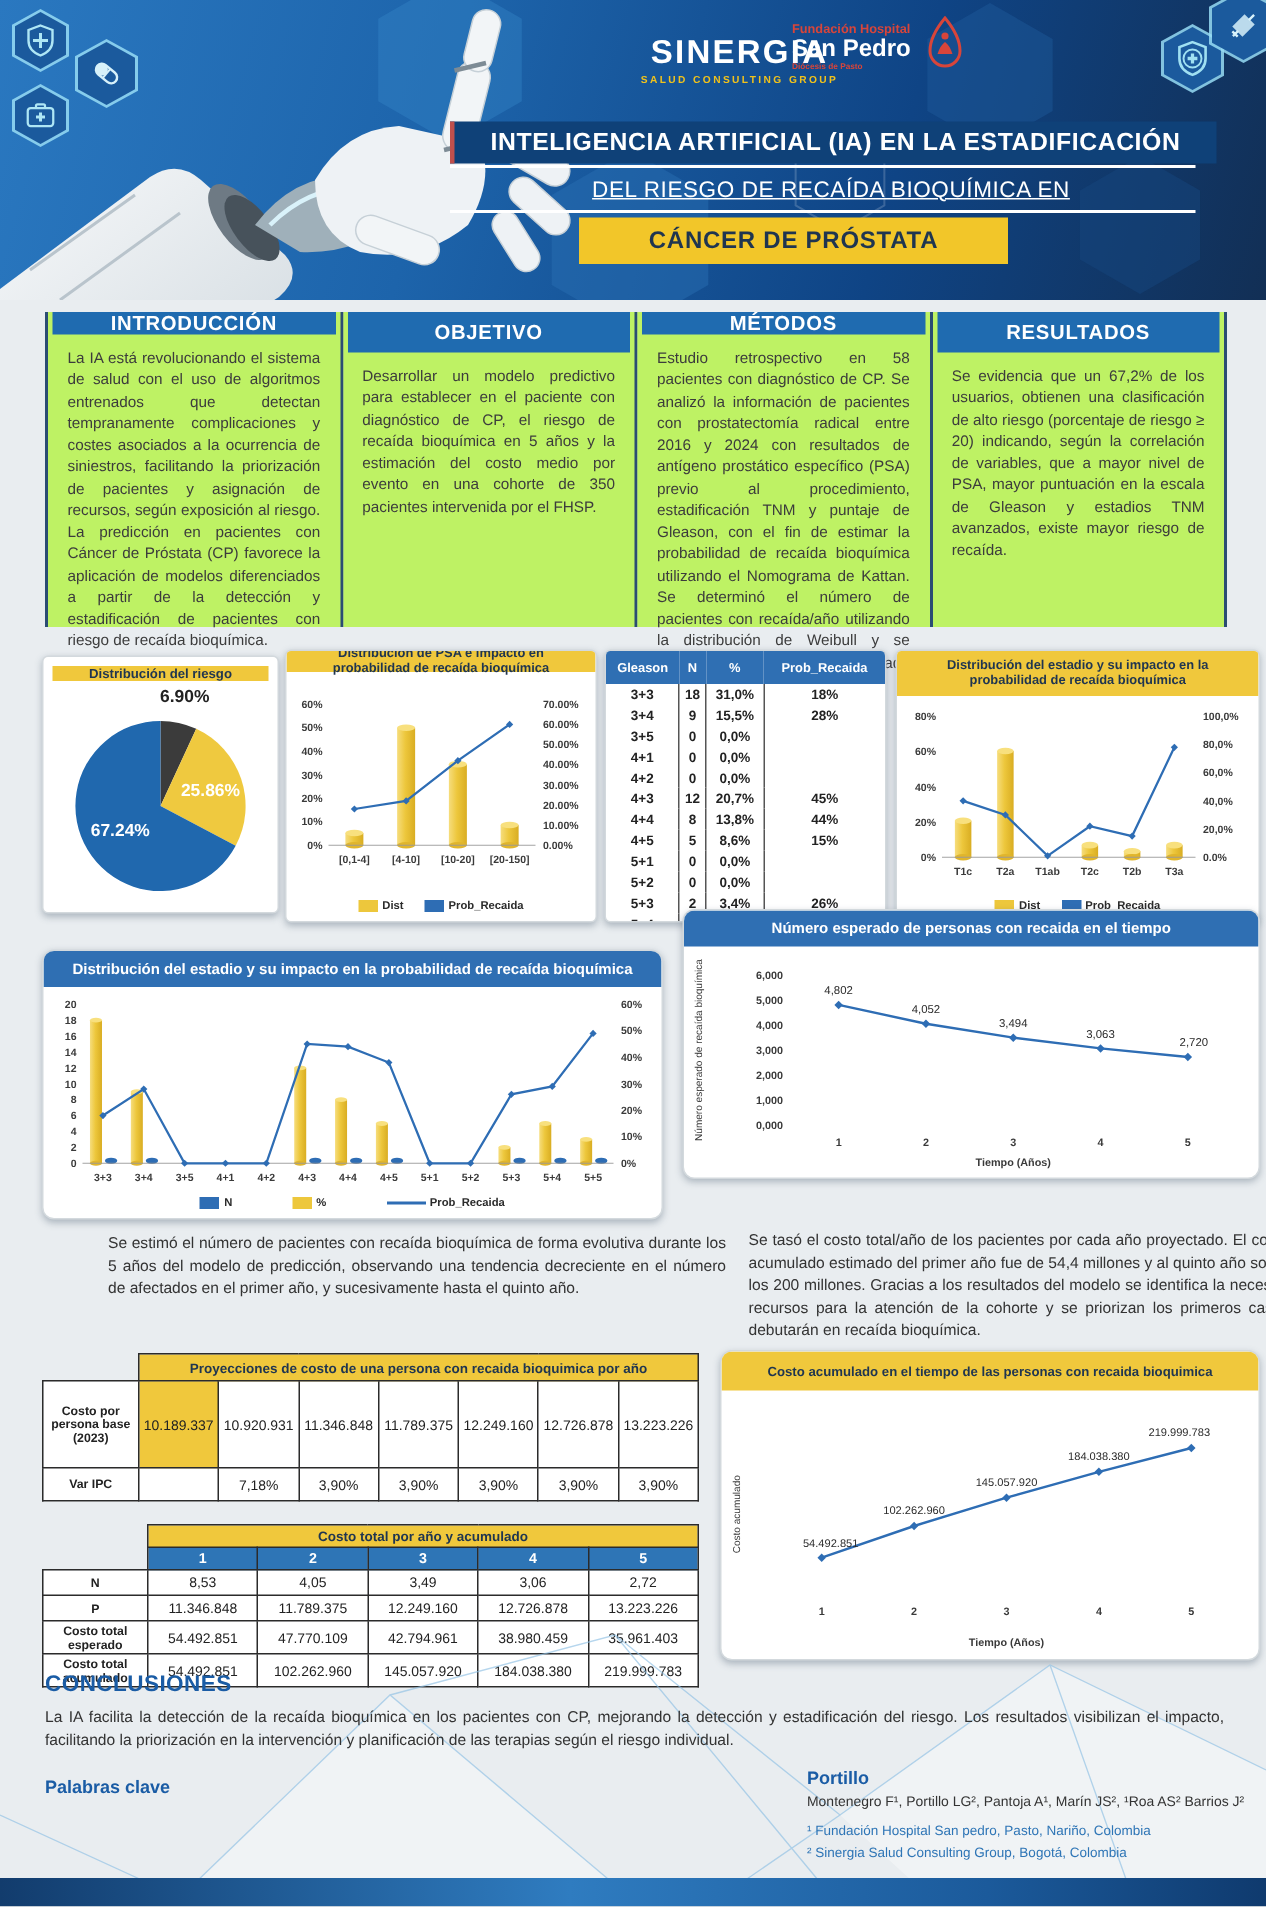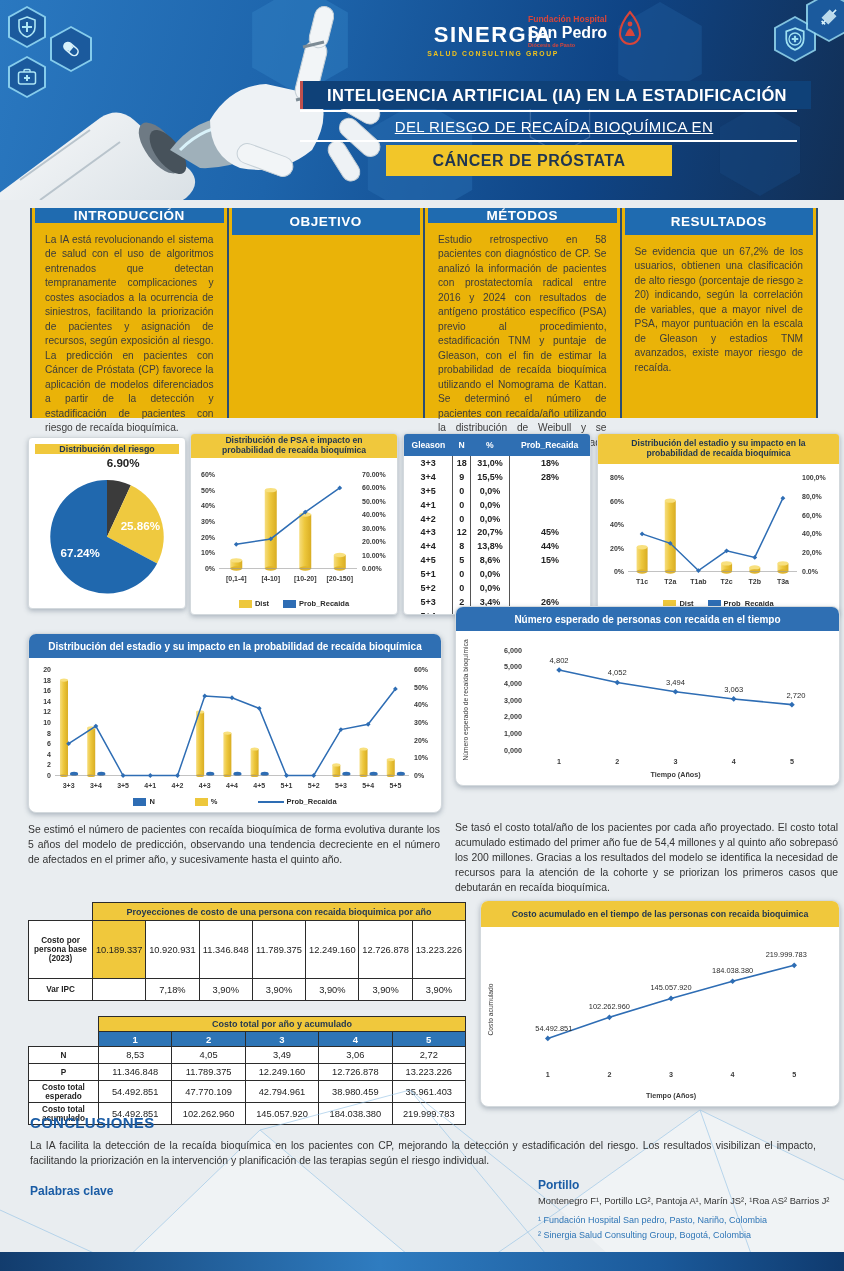--- a/index.html
+++ b/index.html
@@ -24,21 +24,21 @@
       display:flex;align-items:center;justify-content:center;}
   .u1{position:absolute;left:300px;top:110px;width:497px;height:2px;background:#fff;}
   .t2{position:absolute;left:300px;top:113px;width:508px;height:26px;color:#fff;font-size:15px;
       display:flex;align-items:center;justify-content:center;letter-spacing:.4px;text-decoration:underline;}
   .u2{position:absolute;left:300px;top:140px;width:497px;height:2px;background:#fff;}
   .t3{position:absolute;left:386px;top:145px;width:286px;height:31px;background:#f2c629;color:#1f3550;
       font-size:16px;font-weight:bold;letter-spacing:.5px;display:flex;align-items:center;justify-content:center;}
   
   .cols{position:absolute;left:30px;top:208px;width:784px;height:210px;display:flex;
         border-left:2px solid #2b4d73;border-right:2px solid #2b4d73;}
-  .col{width:196px;background:#eab308;border-right:2px solid #2b4d73;display:flex;flex-direction:column;}
+  .col{width:196px;background:#bef264;border-right:2px solid #2b4d73;display:flex;flex-direction:column;}
   .col:last-child{border-right:none;}
   .colh{margin:0 3px;height:27px;background:#1f6bb0;color:#fff;font-size:13.5px;font-weight:bold;
         letter-spacing:.5px;display:flex;align-items:center;justify-content:center;}
   .colb{padding:10px 13px;font-size:10.2px;line-height:1.42;text-align:justify;color:#3c3c3c;}
   
   .card{position:absolute;background:#fff;border:1px solid #d3d9dd;border-radius:4px;
         box-shadow:0 2px 5px rgba(60,80,100,.35);display:flex;flex-direction:column;overflow:hidden;}
   .card.rad8{border-radius:8px;}
   .yt{background:#f0c83c;color:#1f3550;font-weight:bold;text-align:center;
       display:flex;align-items:center;justify-content:center;line-height:1.15;}
@@ -67,21 +67,21 @@
   .concl-title{position:absolute;left:30px;top:1114px;color:#1a5ca5;font-size:15px;font-weight:bold;letter-spacing:.3px;}
   .concl-body{position:absolute;left:30px;top:1138px;width:786px;font-size:10.4px;line-height:1.45;text-align:justify;color:#333;}
   .kw-title{position:absolute;left:30px;top:1184px;color:#1a5ca5;font-size:12px;font-weight:bold;}
   .kw-body{position:absolute;left:30px;top:1202px;width:400px;font-size:10px;color:#333;}
   .au-title{position:absolute;left:538px;top:1178px;color:#1a5ca5;font-size:12px;font-weight:bold;}
   .au-body{position:absolute;left:538px;top:1196px;width:300px;font-size:9.3px;color:#333;}
   .au-af1{position:absolute;left:538px;top:1215px;width:300px;font-size:9px;color:#2e75b6;}
   .au-af2{position:absolute;left:538px;top:1230px;width:300px;font-size:9px;color:#2e75b6;}
   .footer{position:absolute;left:0;top:1252px;width:844px;height:19px;
           background:linear-gradient(90deg,#123c6d,#2f7cc0 45%,#1b5a9b 78%,#0f3a6e);}
-  .para{position:absolute;font-size:10.4px;line-height:1.45;text-align:justify;color:#333;}
+  .para{position:absolute;font-size:10.4px;line-height:1.45;text-align:justify;color:#333;margin-left:44px;}
   .mesh{position:absolute;pointer-events:none;}
 </style>
 </head>
 <body>
 
 <div id="page">
 
   <div class="header">
     <svg width="844" height="200" style="position:absolute;left:0;top:0">
       <g>
@@ -193,20 +193,21 @@
     <div class="t3">CÁNCER DE PRÓSTATA</div>
   </div>
 
   <div class="cols">
     <div class="col">
       <div class="colh">INTRODUCCIÓN</div>
       <div class="colb">La IA está revolucionando el sistema de salud con el uso de algoritmos entrenados que detectan tempranamente complicaciones y costes asociados a la ocurrencia de siniestros, facilitando la priorización de pacientes y asignación de recursos, según exposición al riesgo. La predicción en pacientes con Cáncer de Próstata (CP) favorece la aplicación de modelos diferenciados a partir de la detección y estadificación de pacientes con riesgo de recaída bioquímica.</div>
     </div>
     <div class="col">
       <div class="colh">OBJETIVO</div>
+      <div class="colb">Desarrollar un modelo predictivo para establecer en el paciente con diagnóstico de CP, el riesgo de recaída bioquímica en 5 años y la estimación del costo medio por evento en una cohorte de 350 pacientes intervenida por el FHSP.</div>
     </div>
     <div class="col">
       <div class="colh">MÉTODOS</div>
       <div class="colb">Estudio retrospectivo en 58 pacientes con diagnóstico de CP. Se analizó la información de pacientes con prostatectomía radical entre 2016 y 2024 con resultados de antígeno prostático específico (PSA) previo al procedimiento, estadificación TNM y puntaje de Gleason, con el fin de estimar la probabilidad de recaída bioquímica utilizando el Nomograma de Kattan. Se determinó el número de pacientes con recaída/año utilizando la distribución de Weibull y se estableció el costo medio esperado por evento.</div>
     </div>
     <div class="col">
       <div class="colh">RESULTADOS</div>
       <div class="colb">Se evidencia que un 67,2% de los usuarios, obtienen una clasificación de alto riesgo (porcentaje de riesgo ≥ 20) indicando, según la correlación de variables, que a mayor nivel de PSA, mayor puntuación en la escala de Gleason y estadios TNM avanzados, existe mayor riesgo de recaída.</div>
     </div>
   </div>
@@ -222,21 +223,21 @@
           <text x="36.1" y="71.3" text-anchor="middle" font-size="8.2" font-weight="bold" fill="#fff">67.24%</text>
         </svg></div>
     <div class="legend">
       
       
       
     </div>
   </div>
 
   <div class="card" style="left:190px;top:433px;width:206px;height:180px">
-    <div class="yt" style="height:24px;font-size:8.6px;padding:0 8px">Distribución de PSA e impacto en probabilidad de recaída bioquímica</div>
+    <div class="yt" style="height:14px;font-size:8.6px;padding:0 8px">Distribución de PSA e impacto en probabilidad de recaída bioquímica</div>
     <div class="chart-area"><svg viewBox="0 0 206 122" width="100%" height="100%" preserveAspectRatio="xMidYMid meet">
           <defs>
             <linearGradient id="bg_psa" x1="0" y1="0" x2="1" y2="0">
               <stop offset="0" stop-color="#f6dd7d"></stop>
               <stop offset="0.45" stop-color="#edc73c"></stop>
               <stop offset="1" stop-color="#d9ad22"></stop>
             </linearGradient>
           </defs>
           <text x="24" y="104.5" text-anchor="end" font-size="7" font-weight="bold" fill="#3a3a3a">0%</text>
           <text x="24" y="88.83333333333333" text-anchor="end" font-size="7" font-weight="bold" fill="#3a3a3a">10%</text>

